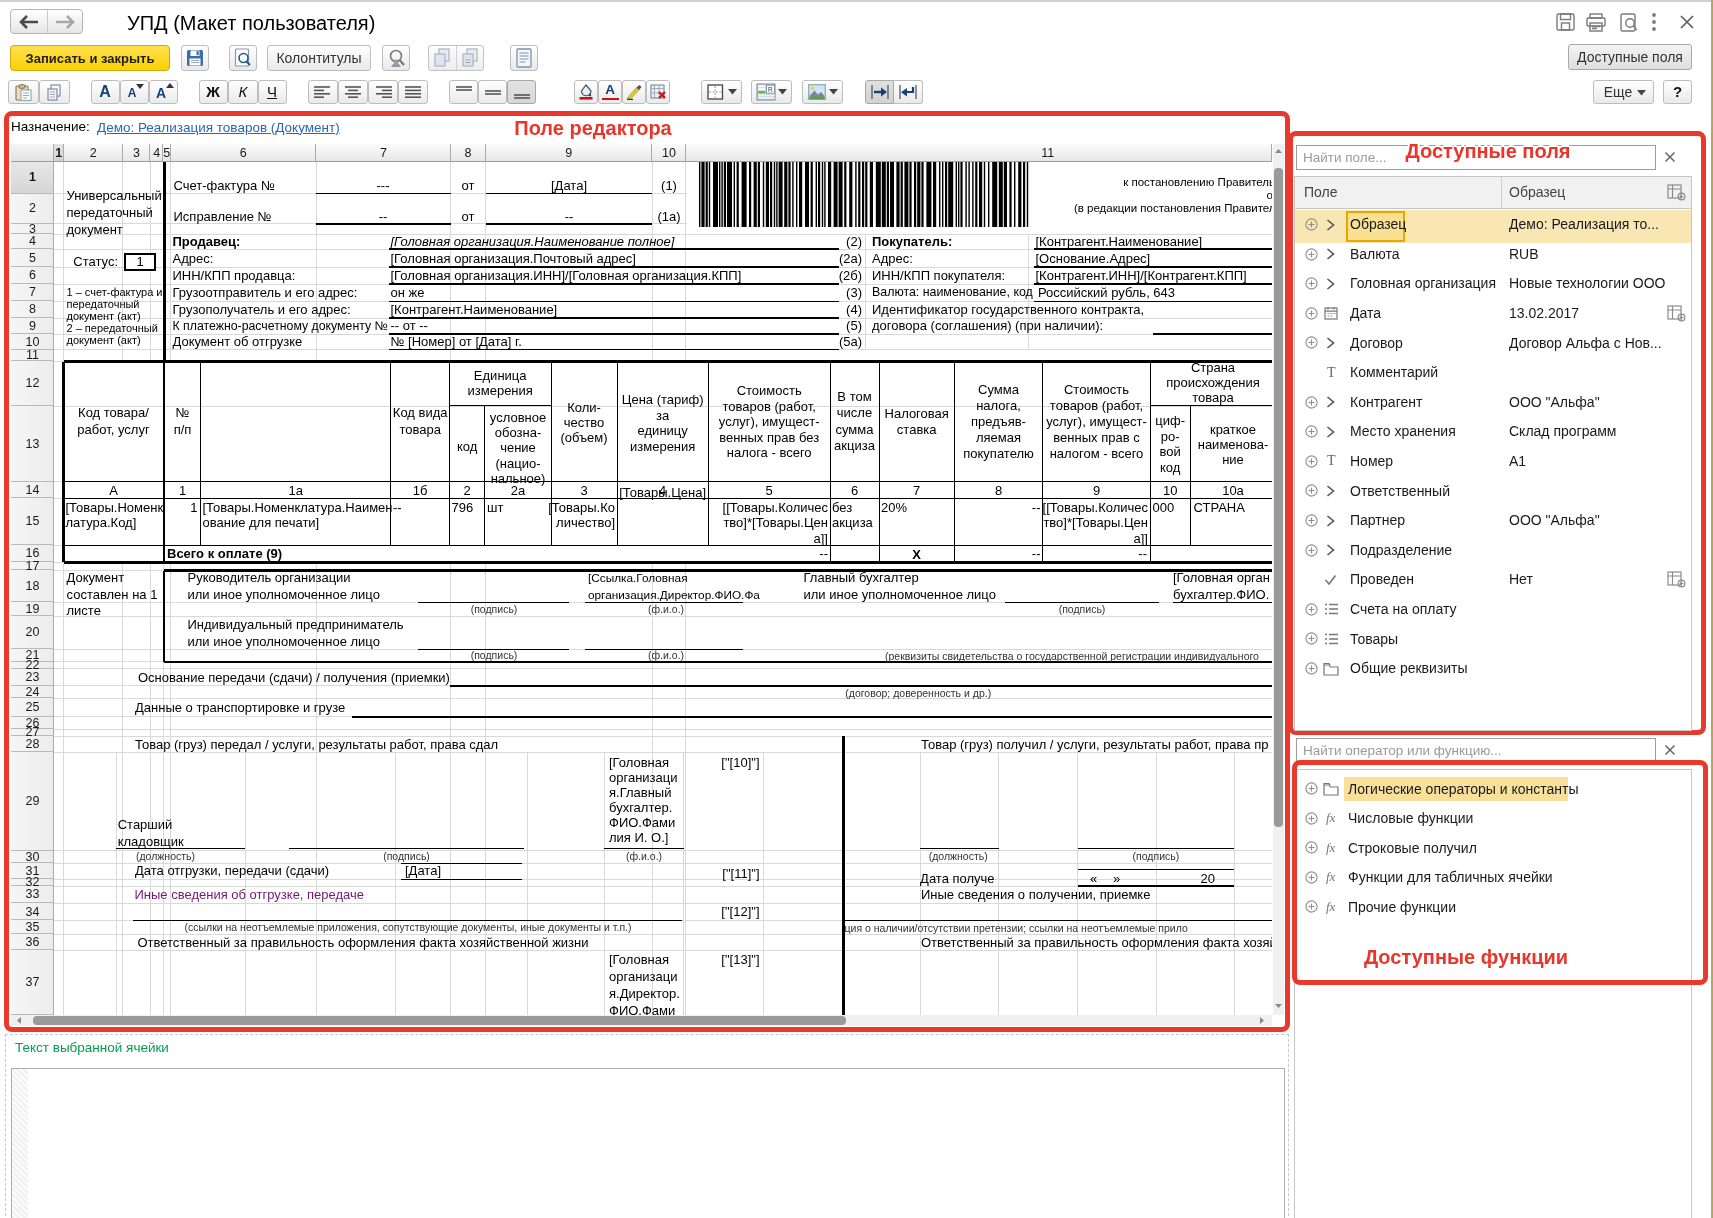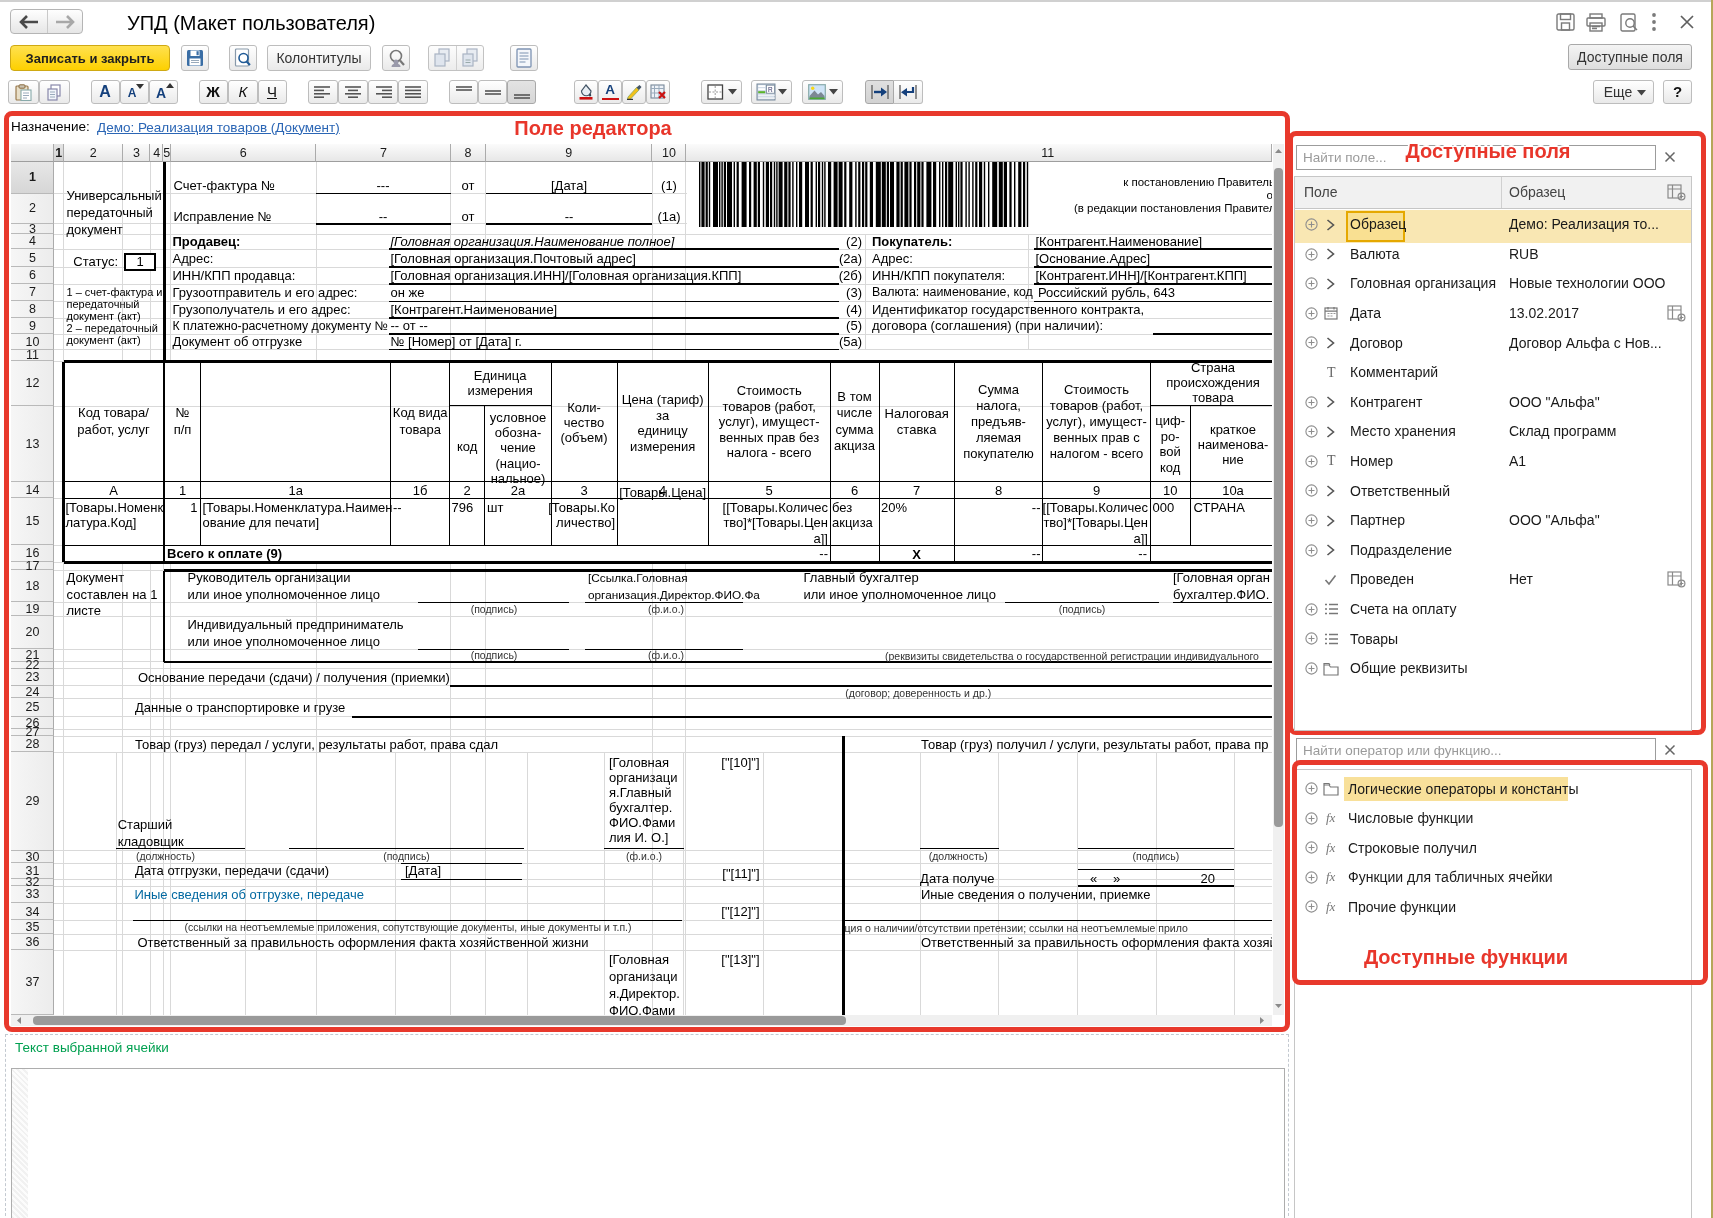--- a/index.html
+++ b/index.html
@@ -703,21 +703,21 @@
 <div style="position:absolute;left:394.0px;top:719.3px;font-size:13px;line-height:15.3px;font-weight:normal;color:#000;white-space:nowrap;">[Дата]</div>
 <div style="position:absolute;left:390.0px;top:718.5px;width:121.0px;height:1.4px;background:#000;"></div>
 <div style="position:absolute;left:390.0px;top:734.5px;width:121.0px;height:1.5px;background:#000;"></div>
 <div style="position:absolute;left:748.5px;top:722.3px;transform:translateX(-100%);font-size:13px;line-height:15.3px;font-weight:normal;color:#000;white-space:nowrap;">["[11]"]</div>
 <div style="position:absolute;left:909.1px;top:727.0px;width:78.8px;height:15.5px;overflow:hidden;font-size:13px;line-height:15.5px;white-space:nowrap;">Дата получе</div>
 <div style="position:absolute;left:1066.7px;top:724.8px;width:156.3px;height:1.4px;background:#000;"></div>
 <div style="position:absolute;left:1066.7px;top:741.1px;width:156.3px;height:1.5px;background:#000;"></div>
 <div style="position:absolute;left:1079.0px;top:726.8px;font-size:13px;line-height:15.3px;font-weight:normal;color:#000;white-space:nowrap;">«</div>
 <div style="position:absolute;left:1102.0px;top:726.8px;font-size:13px;line-height:15.3px;font-weight:normal;color:#000;white-space:nowrap;">»</div>
 <div style="position:absolute;left:1204.0px;top:726.8px;transform:translateX(-100%);font-size:13px;line-height:15.3px;font-weight:normal;color:#000;white-space:nowrap;">20</div>
-<div style="position:absolute;left:123.5px;top:742.5px;font-size:13px;line-height:15.3px;font-weight:normal;color:#0369a1;white-space:nowrap;">Иные сведения об отгрузке, передаче</div>
+<div style="position:absolute;left:123.5px;top:742.5px;font-size:13px;line-height:15.3px;font-weight:normal;color:#701a75;white-space:nowrap;">Иные сведения об отгрузке, передаче</div>
 <div style="position:absolute;left:910.0px;top:742.5px;font-size:13px;line-height:15.3px;font-weight:normal;color:#000;white-space:nowrap;">Иные сведения о получении, приемке</div>
 <div style="position:absolute;left:748.5px;top:759.8px;transform:translateX(-100%);font-size:13px;line-height:15.3px;font-weight:normal;color:#000;white-space:nowrap;">["[12]"]</div>
 <div style="position:absolute;left:122.0px;top:775.6px;width:548.5px;height:1.5px;background:#000;"></div>
 <div style="position:absolute;left:832.5px;top:775.6px;width:428.5px;height:1.5px;background:#000;"></div>
 <div style="position:absolute;left:397.0px;top:777.3px;transform:translateX(-50%);font-size:10.5px;line-height:12.4px;font-weight:normal;color:#333;white-space:nowrap;">(ссылки на неотъемлемые приложения, сопутствующие документы, иные документы и т.п.)</div>
 <div style="position:absolute;left:833.5px;top:777.7px;width:427.5px;height:12.0px;overflow:hidden;font-size:10.5px;line-height:12px;white-space:nowrap;color:#333;">ция о наличии/отсутствии претензии; ссылки на неотъемлемые прило</div>
 <div style="position:absolute;left:126.4px;top:790.5px;font-size:13px;line-height:15.3px;font-weight:normal;color:#000;white-space:nowrap;">Ответственный за правильность оформления факта хозяйственной жизни</div>
 <div style="position:absolute;left:910.0px;top:791.0px;width:351.0px;height:15.0px;overflow:hidden;font-size:13px;line-height:15px;white-space:nowrap;color:#000;">Ответственный за правильность оформления факта хозяй</div>
 <div style="position:absolute;left:598.0px;top:807.2px;font-size:13px;line-height:17.0px;font-weight:normal;color:#000;white-space:nowrap;">[Головная<br>организаци<br>я.Директор.<br>ФИО.Фами<br>лия И. О.]</div>
 <div style="position:absolute;left:748.5px;top:808.0px;transform:translateX(-100%);font-size:13px;line-height:15.3px;font-weight:normal;color:#000;white-space:nowrap;">["[13]"]</div>

